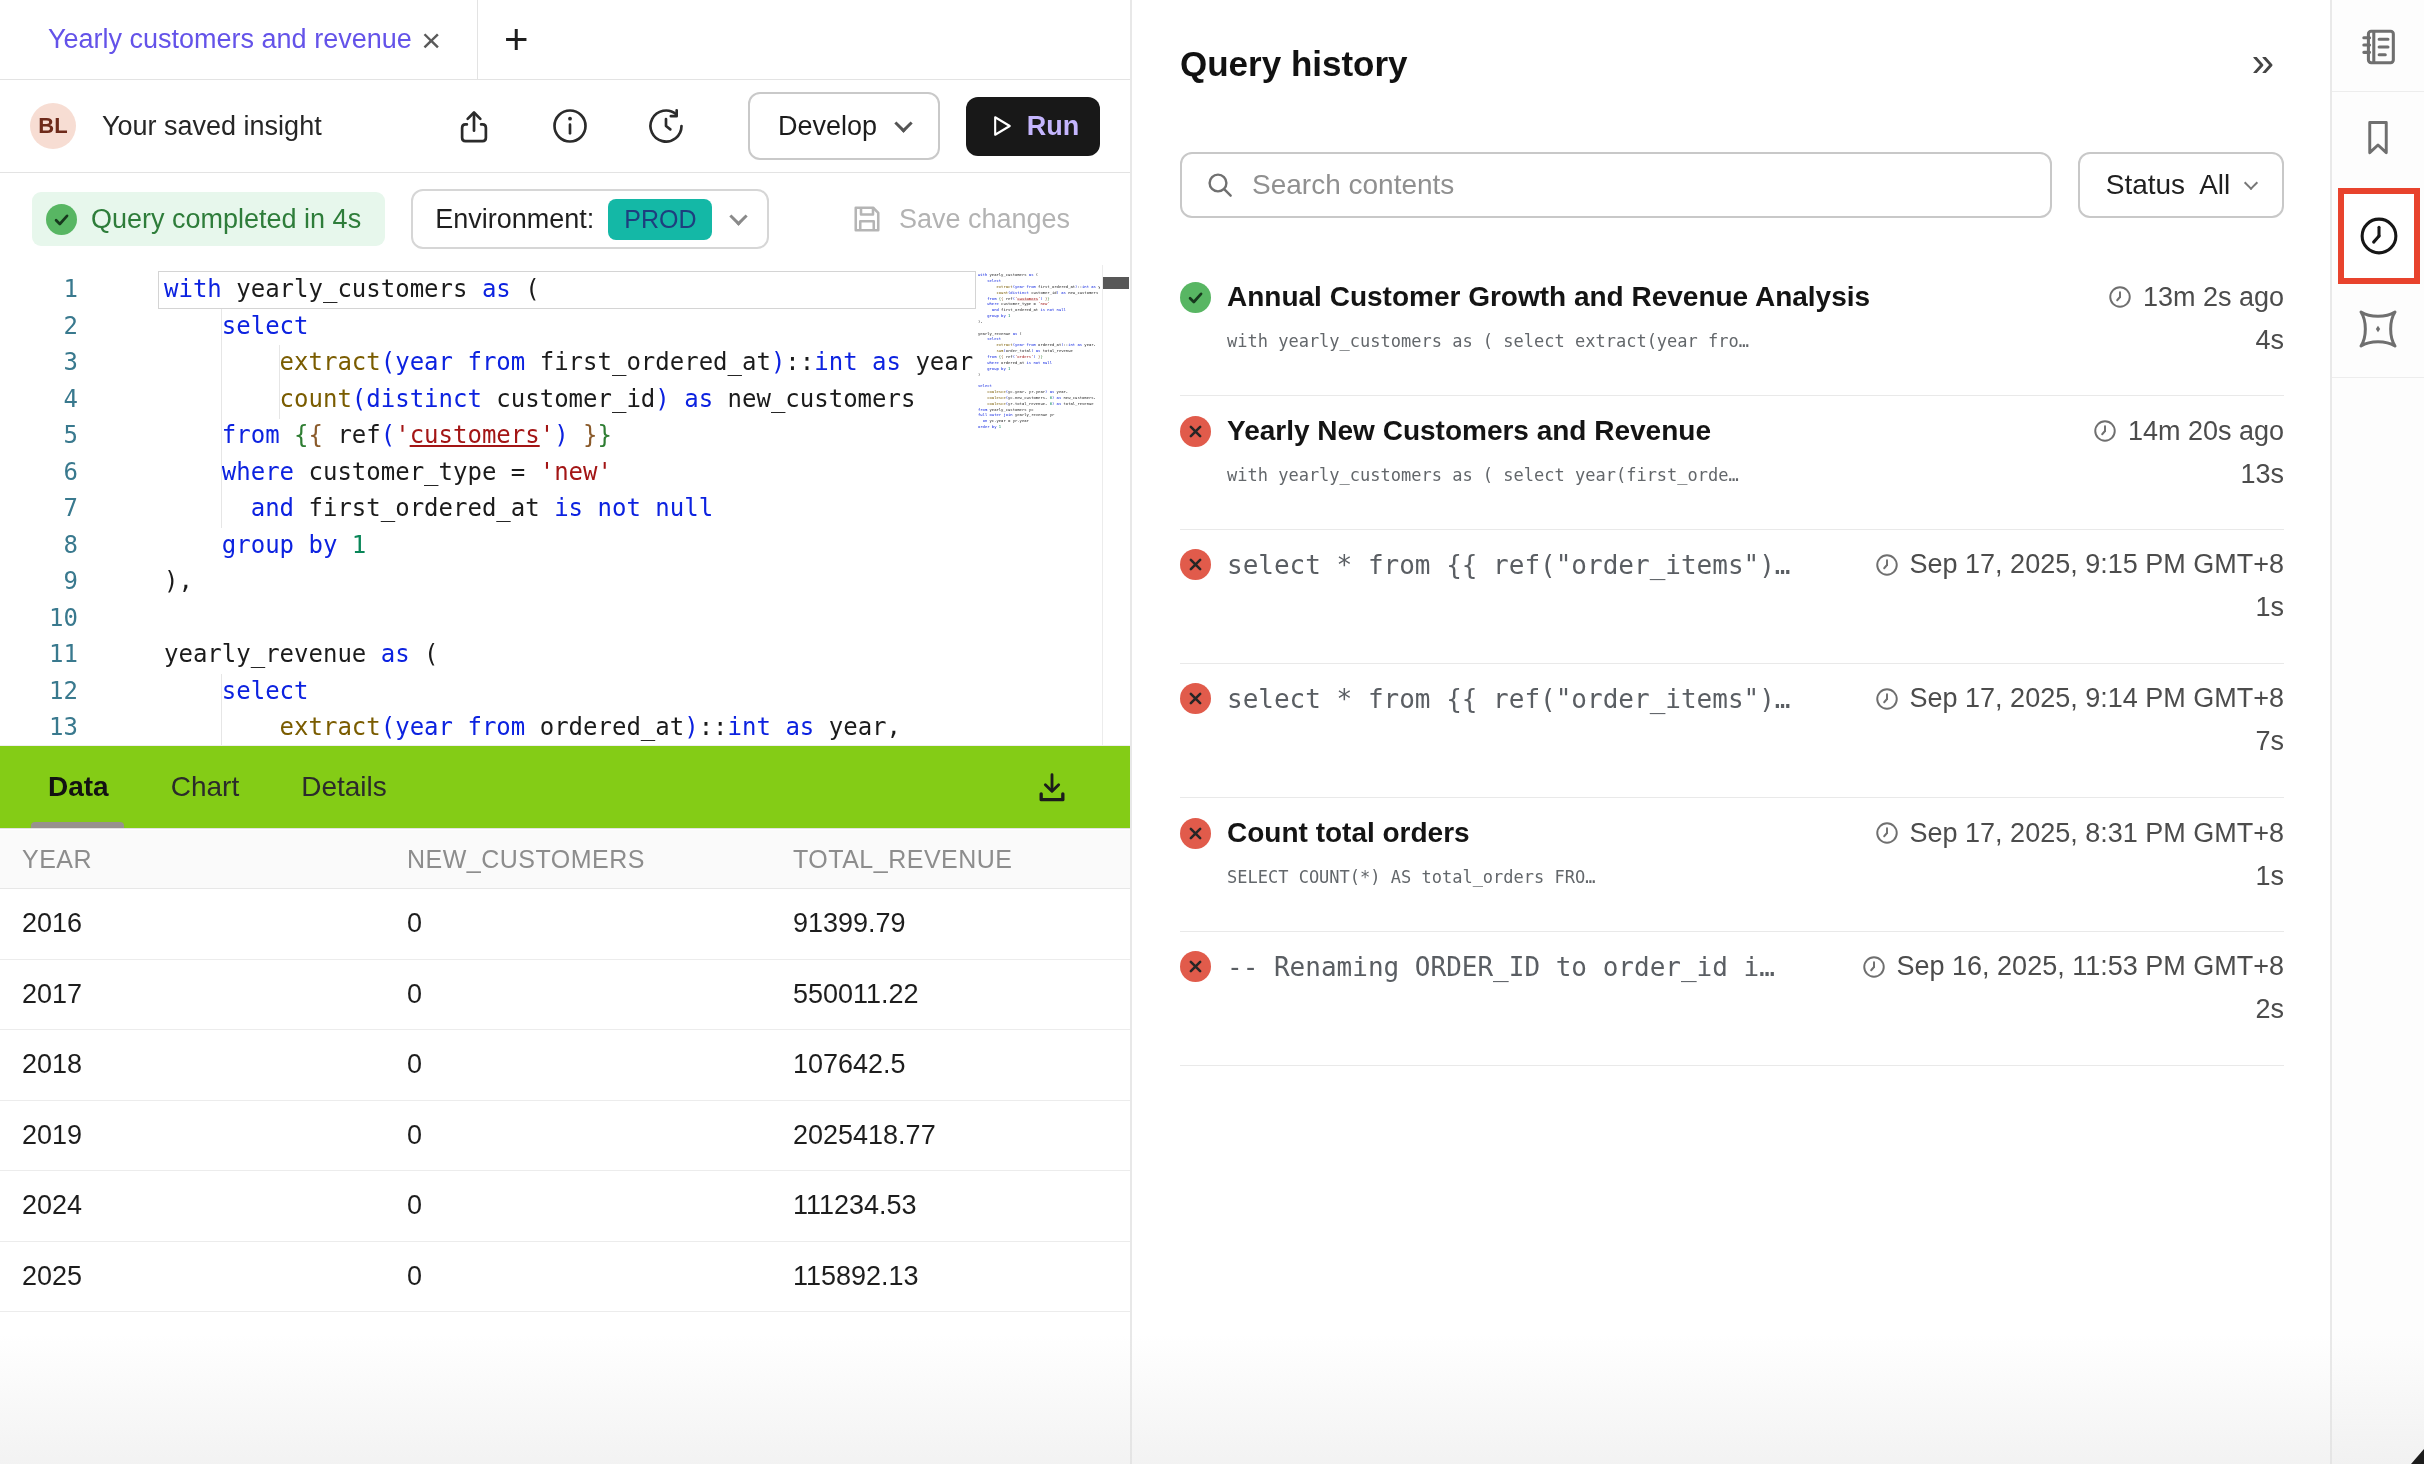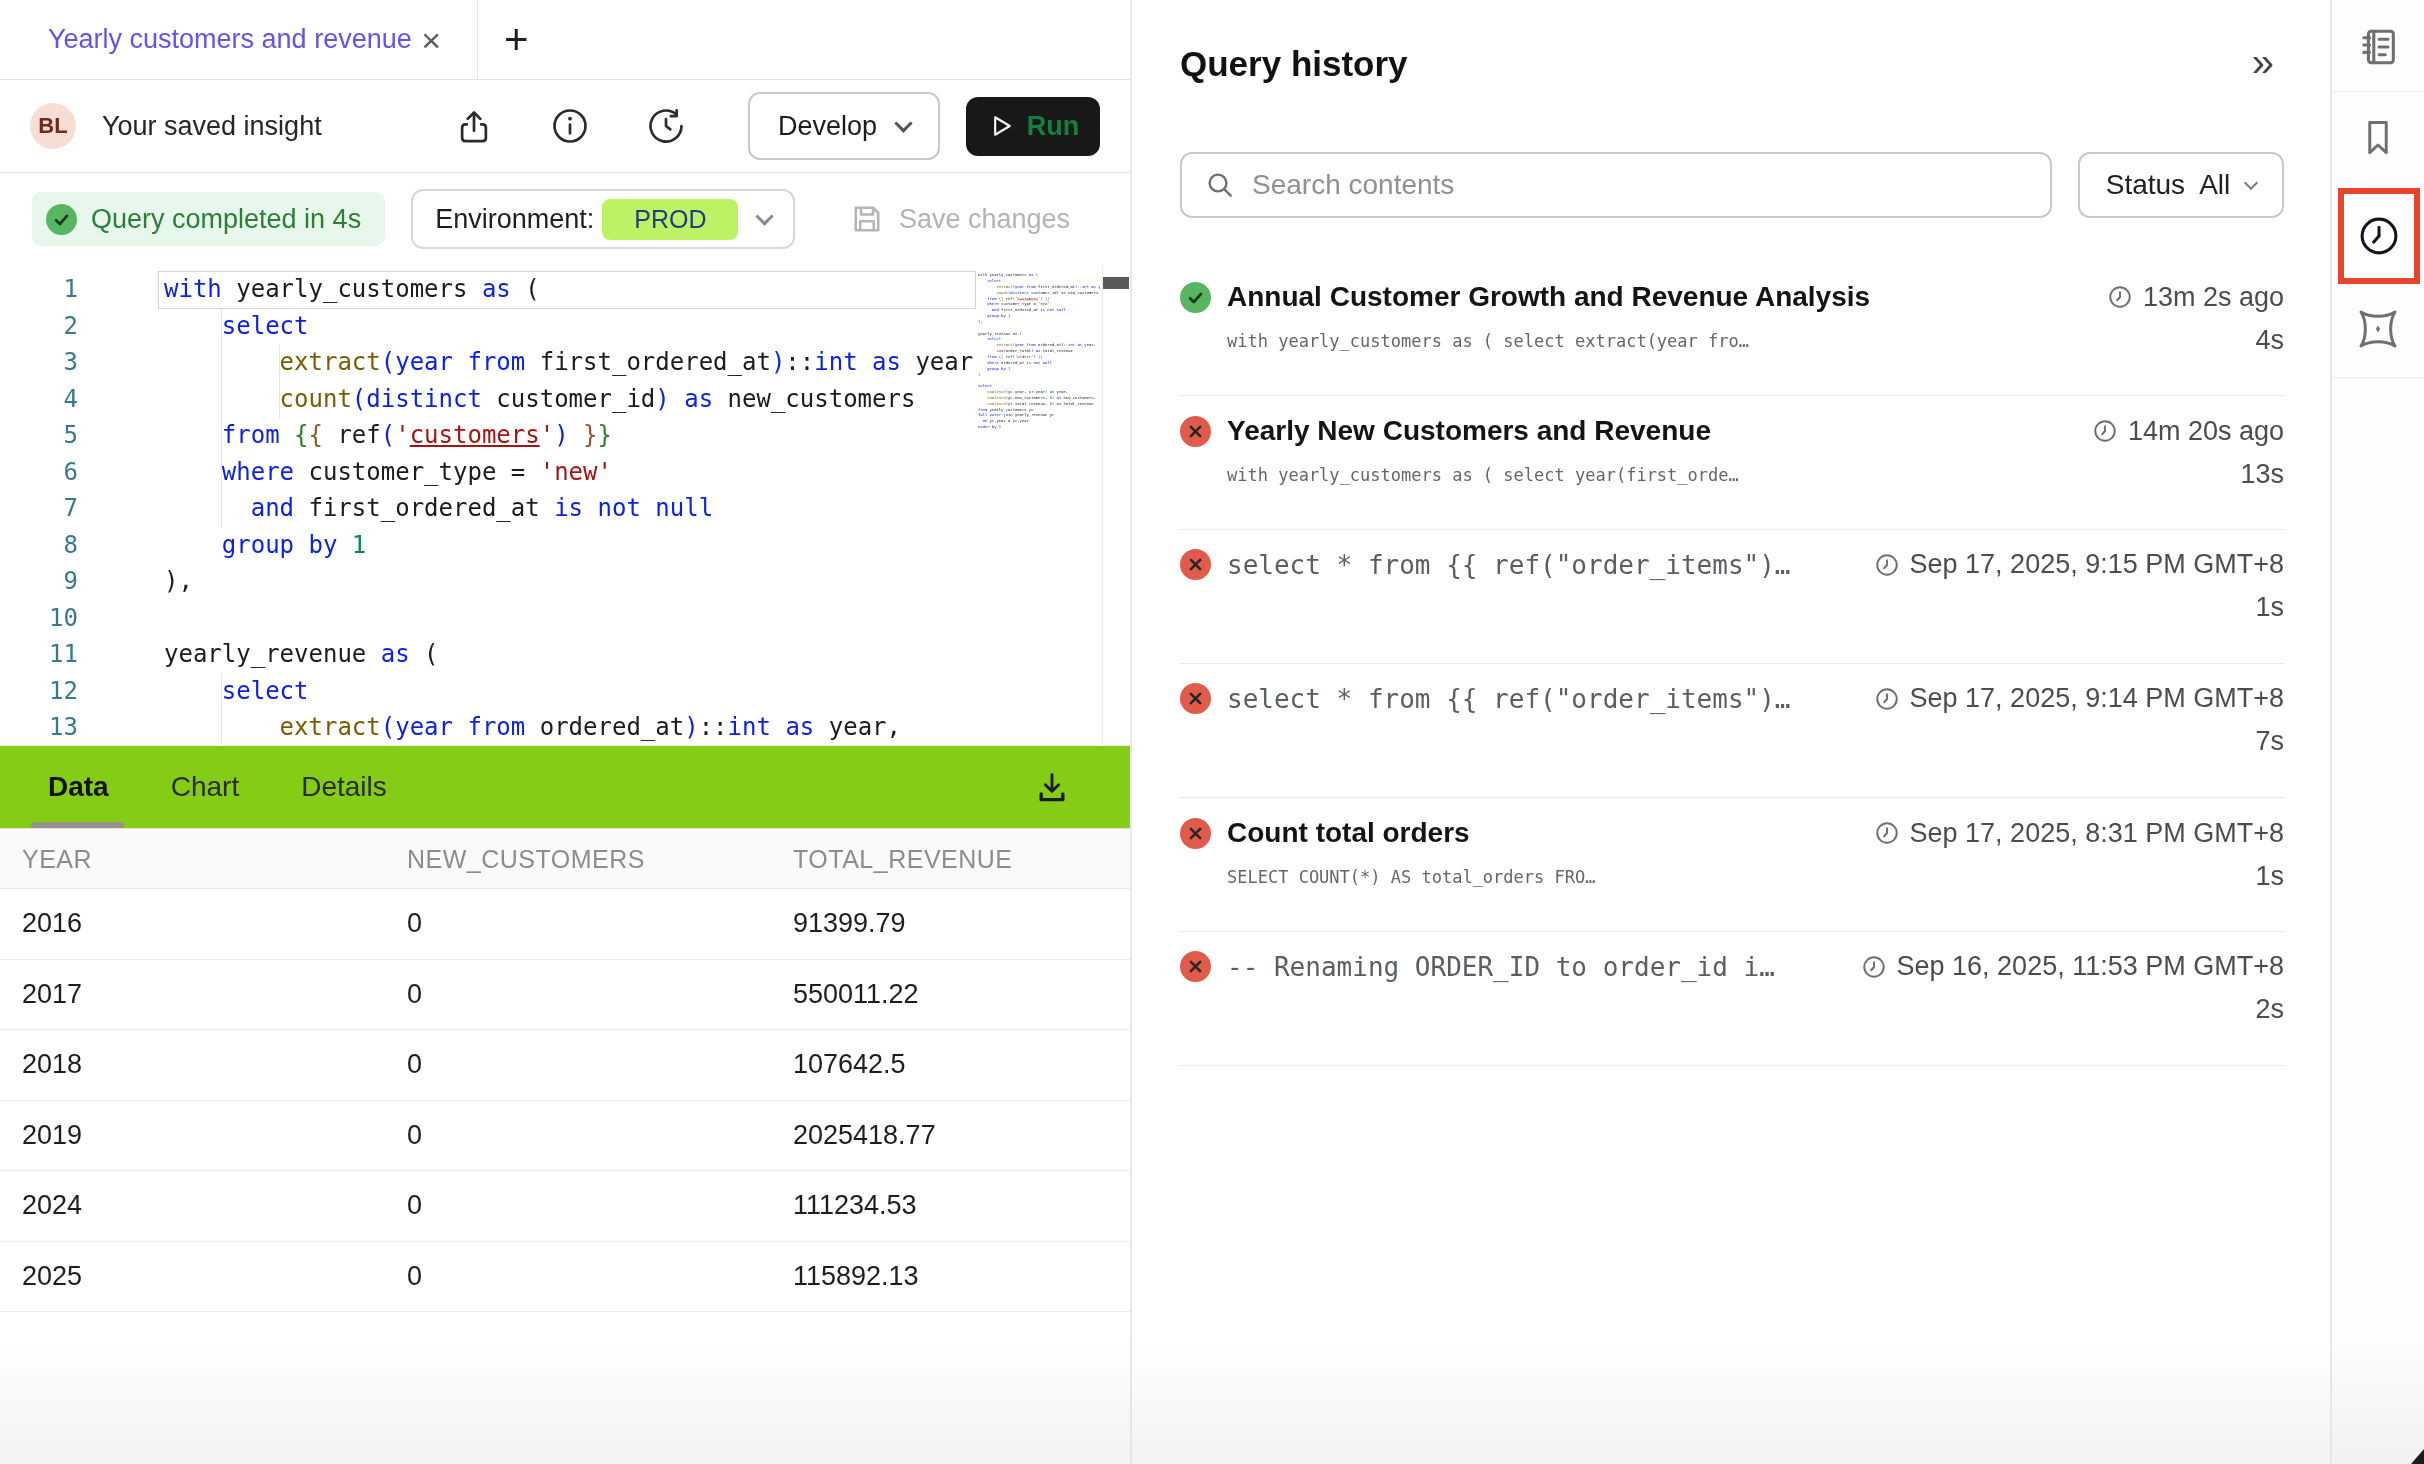--- a/index.html
+++ b/index.html
@@ -13,28 +13,28 @@
   .tab-close { margin-left:auto; color:#5a5a5a; font-size:34px; line-height:1; cursor:pointer; }
   .newtab { margin-left:26px; color:#1e1e1e; font-size:42px; font-weight:300; line-height:1; cursor:pointer; }
 
   .toolbar { position:absolute; left:0; top:80px; width:1130px; height:93px; border-bottom:1px solid #e3e3e3; display:flex; align-items:center; padding:0 30px; background:#fff; }
   .avatar { width:46px; height:46px; border-radius:50%; background:#f7ddd3; color:#6e2a1a; font-weight:bold; font-size:22px; display:flex; align-items:center; justify-content:center; flex:none; }
   .tb-label { margin-left:26px; font-size:27px; color:#262626; }
   .tb-spacer { flex:1; }
   .icon-btn { width:44px; height:44px; display:flex; align-items:center; justify-content:center; margin-left:52px; cursor:pointer; }
   .btn-develop { margin-left:60px; height:68px; padding:0 28px; border:2px solid #c9c9c9; border-radius:12px; display:flex; align-items:center; font-size:27px; color:#1c1c1c; background:#fff; cursor:pointer; }
   .chev { width:13px; height:13px; border-right:3px solid #555; border-bottom:3px solid #555; transform:rotate(45deg); margin-left:20px; margin-top:-6px; }
-  .btn-run { margin-left:26px; height:59px; width:134px; background:#181818; border-radius:12px; display:flex; align-items:center; justify-content:center; color:#15803d; font-size:27px; font-weight:600; cursor:pointer; gap:12px; }
+  .btn-run { margin-left:26px; height:59px; width:134px; background:#181818; border-radius:12px; display:flex; align-items:center; justify-content:center; color:#c4b5fd; font-size:27px; font-weight:600; cursor:pointer; gap:12px; }
 
   .statusbar { position:absolute; left:0; top:173px; width:1130px; height:92px; display:flex; align-items:center; padding:0 32px; background:#fff; }
   .pill-success { height:54px; border-radius:9px; background:#e7f7ec; display:flex; align-items:center; padding:0 24px 0 14px; gap:14px; }
   .pill-success span { color:#2e7d3a; font-size:27px; font-weight:500; }
   .dot-success { width:31px; height:31px; border-radius:50%; background:#58b663; display:flex; align-items:center; justify-content:center; }
   .btn-env { margin-left:26px; height:60px; border:2px solid #d6d6d6; border-radius:12px; background:#fff; display:flex; align-items:center; padding:0 22px; font-size:27px; color:#1f1f1f; cursor:pointer; }
-  .pill-prod { margin-left:8px; background:#bef264; color:#1e3e7e; font-size:25px; padding:6px 32px; border-radius:8px; }
+  .pill-prod { margin-left:14px; background:#14b8a6; color:#1e3e7e; font-size:25px; padding:6px 16px; border-radius:8px; }
   .save-btn { margin-left:auto; margin-right:28px; display:flex; align-items:center; gap:14px; color:#b3b3b3; font-size:27px; cursor:pointer; }
 
   
   .editor { position:absolute; left:0; top:265px; width:1130px; height:480px; background:#fff; overflow:hidden; }
   .gutter { position:absolute; left:0; top:6px; width:78px; text-align:right; font-family:"DejaVu Sans Mono", monospace; font-size:24px; line-height:36.5px; color:#39798e; }
   .codearea { position:absolute; left:164px; top:6px; font-family:"DejaVu Sans Mono", monospace; font-size:24px; line-height:36.5px; white-space:pre; color:#1b1b1b; }
   .cur-line-box { position:absolute; left:158px; top:6px; width:818px; height:38px; border:1px solid #d4d4d4; pointer-events:none; }
   .indent-guide { position:absolute; width:1px; background:#e6e6e6; pointer-events:none; }
   .tok-kw{color:#0c22e0} .tok-fn{color:#7a5c00} .tok-id{color:#1b1b1b} .tok-p{color:#1b1b1b}
   .tok-str{color:#a31515} .tok-link{color:#a31515; text-decoration:underline}

